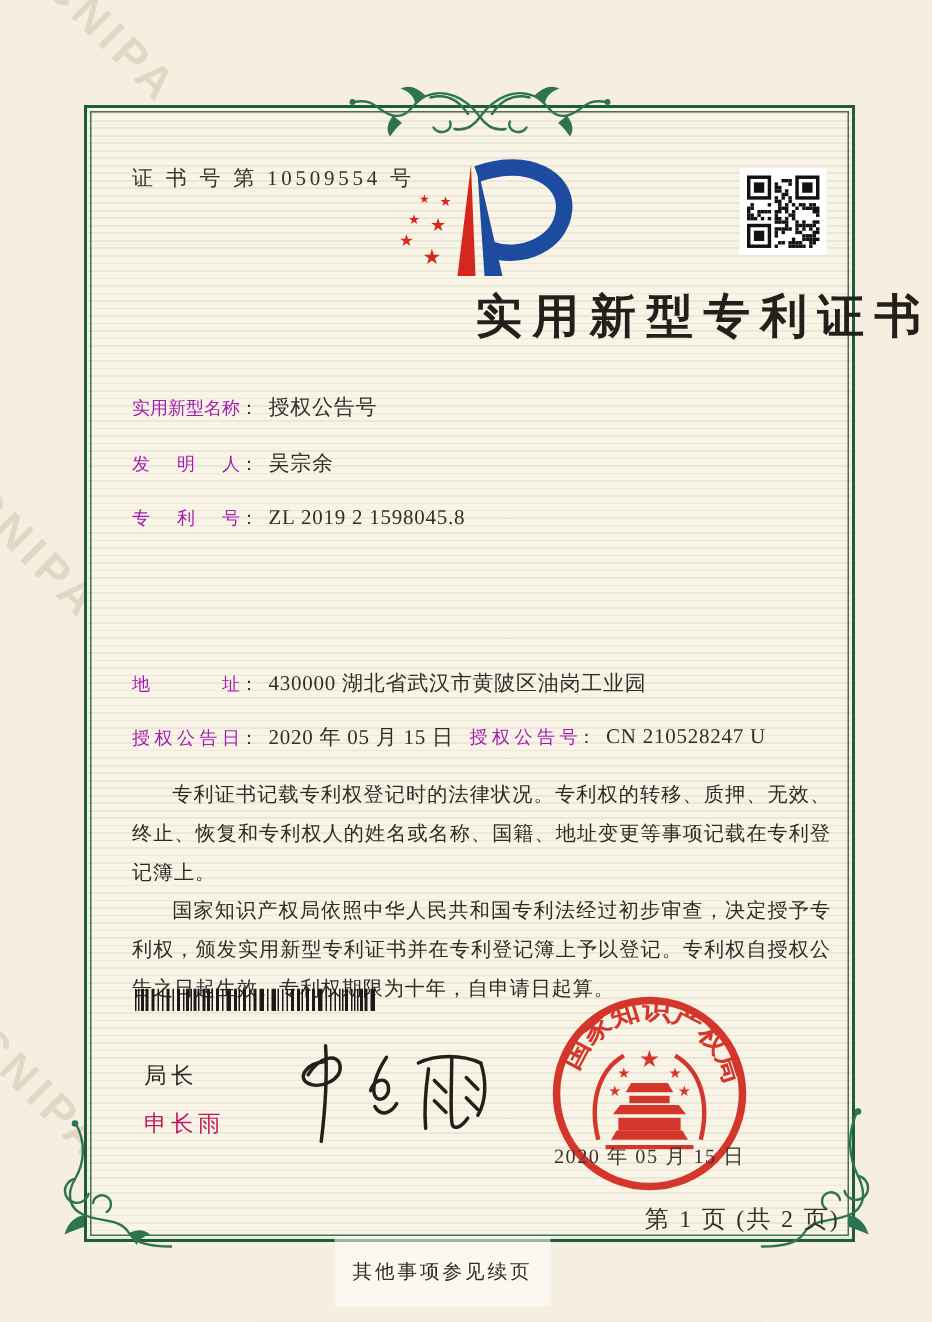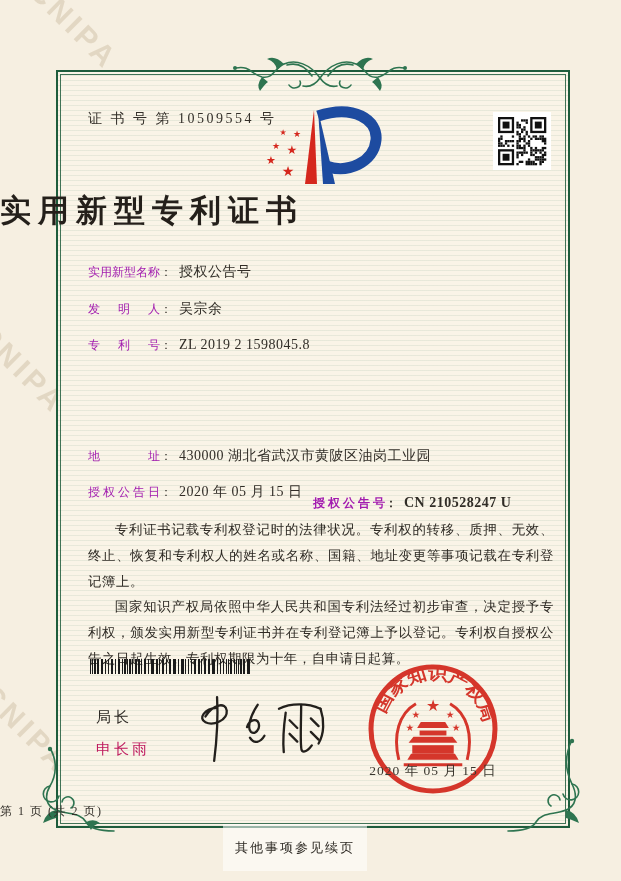--- a/index.html
+++ b/index.html
@@ -21,43 +21,43 @@
   .frame-inner{position:absolute;inset:2px;border:1px solid var(--border-green);opacity:.85;}
   
   .orn-svg{position:absolute;z-index:4;}
   .orn path,.orn circle{stroke:var(--orn-green);fill:none;stroke-width:1.6px;stroke-linecap:round;}
   .orn .ofill{fill:var(--orn-green);stroke:none;}
   
   .abs{position:absolute;z-index:5;}
   .cert-no{left:88px;top:110px;font-size:14px;letter-spacing:2.5px;color:var(--ink);}
   .logo{left:246px;top:106px;width:150px;height:82px;}
   .qr-box{left:493px;top:112px;width:58px;height:58px;background:#fff;}
-  .title{left:0;width:621px;top:190px;text-align:left;font-size:31px;font-weight:bold;
+  .title{left:0;width:621px;top:190px;text-align:right;font-size:31px;font-weight:bold;
          letter-spacing:7px;color:#241f1a;}
   .frow{left:88px;width:470px;height:20px;font-size:14px;color:var(--ink);}
   .flabel{display:inline-block;width:72px;font-size:12px;text-align:justify;text-align-last:justify;
           vertical-align:baseline;color:#a21caf;}
   .fcolon{font-size:12px;margin-right:7px;color:#35312b;}
   .fvalue{font-size:14px;letter-spacing:.5px;color:#312d27;}
-  .pair2{position:absolute;left:225px;top:12px;font-weight:bold;}
+  .pair2{position:absolute;left:225px;top:0;}
   .paras{left:88px;top:517px;width:466px;color:#2e2a24;}
   .paras p{margin:0;font-size:13.4px;line-height:25.8px;text-indent:2em;letter-spacing:.6px;text-align:justify;}
   .barcode{left:90px;top:659px;width:164px;height:15px;}
   .sig-role{left:96px;top:708px;font-size:15px;letter-spacing:3px;color:#2c2823;}
   .sig-name{left:96px;top:740px;font-size:15px;letter-spacing:3px;color:#be185d;}
   .sig-script{left:190px;top:690px;width:145px;height:78px;}
   .sig-script path{stroke:#23201c;stroke-width:2.4px;fill:none;stroke-linecap:round;}
   .seal{left:367px;top:663px;width:132px;height:132px;opacity:.94;z-index:5;}
   .seal .ring{stroke:var(--seal-red);fill:none;stroke-width:5px;}
   .seal .red{fill:var(--seal-red);stroke:none;}
   .seal .wreath{stroke:var(--seal-red);fill:none;stroke-width:2.4px;}
   .seal-arc-text{fill:var(--seal-red);font-size:16.5px;font-weight:bold;}
   .seal-date{left:360px;top:762px;width:146px;text-align:center;font-size:13.5px;letter-spacing:1px;
              color:#3a362e;z-index:6;}
-  .page-info{left:0;width:560px;top:803px;text-align:left;font-size:12px;letter-spacing:1.5px;color:#35312b;}
+  .page-info{left:0;width:560px;top:803px;text-align:right;font-size:16px;letter-spacing:1.5px;color:#35312b;}
   .footer-note{left:0;width:590px;top:839px;text-align:center;font-size:13px;letter-spacing:2px;color:#2e2a24;}
   .footer-note span{background:rgba(255,255,255,.55);padding:16px 12px;text-align:right;}
   .logo-star{fill:var(--logo-red);text-anchor:middle;font-family:"DejaVu Sans",sans-serif;}
   .seal-star{fill:var(--seal-red);text-anchor:middle;font-family:"DejaVu Sans",sans-serif;}
 </style>
 </head>
 <body>
 
 <div class="page">
 

